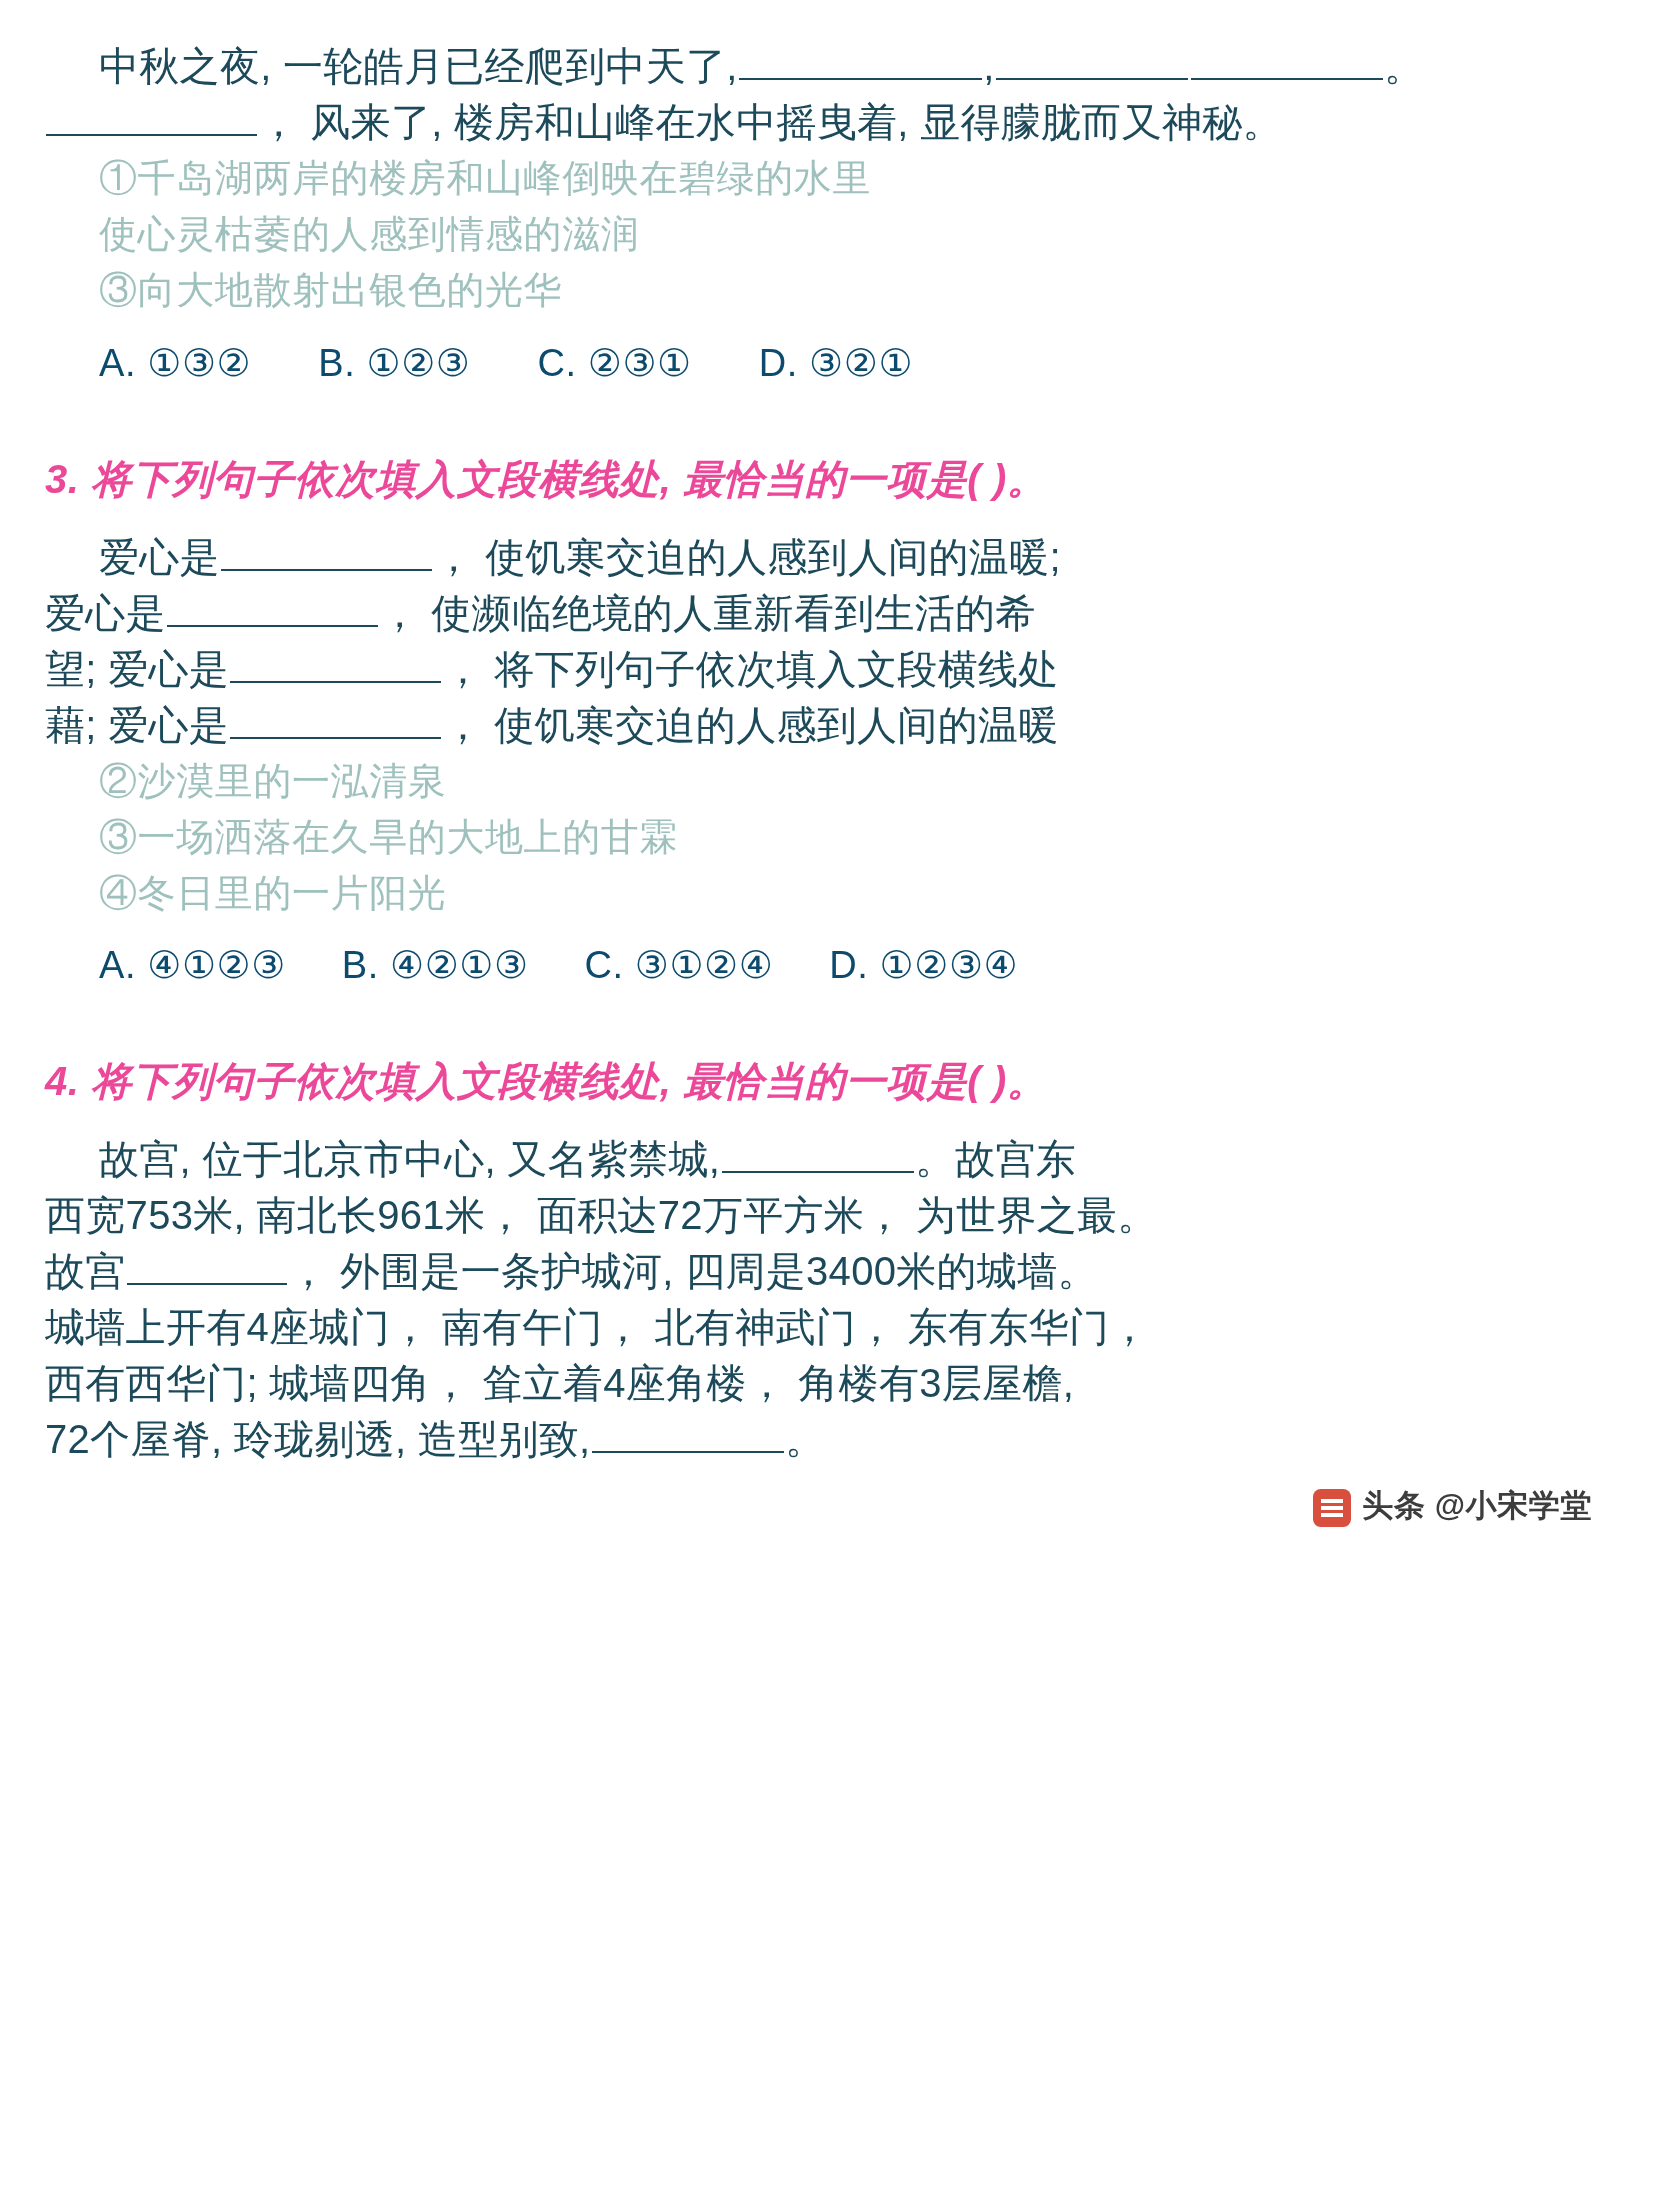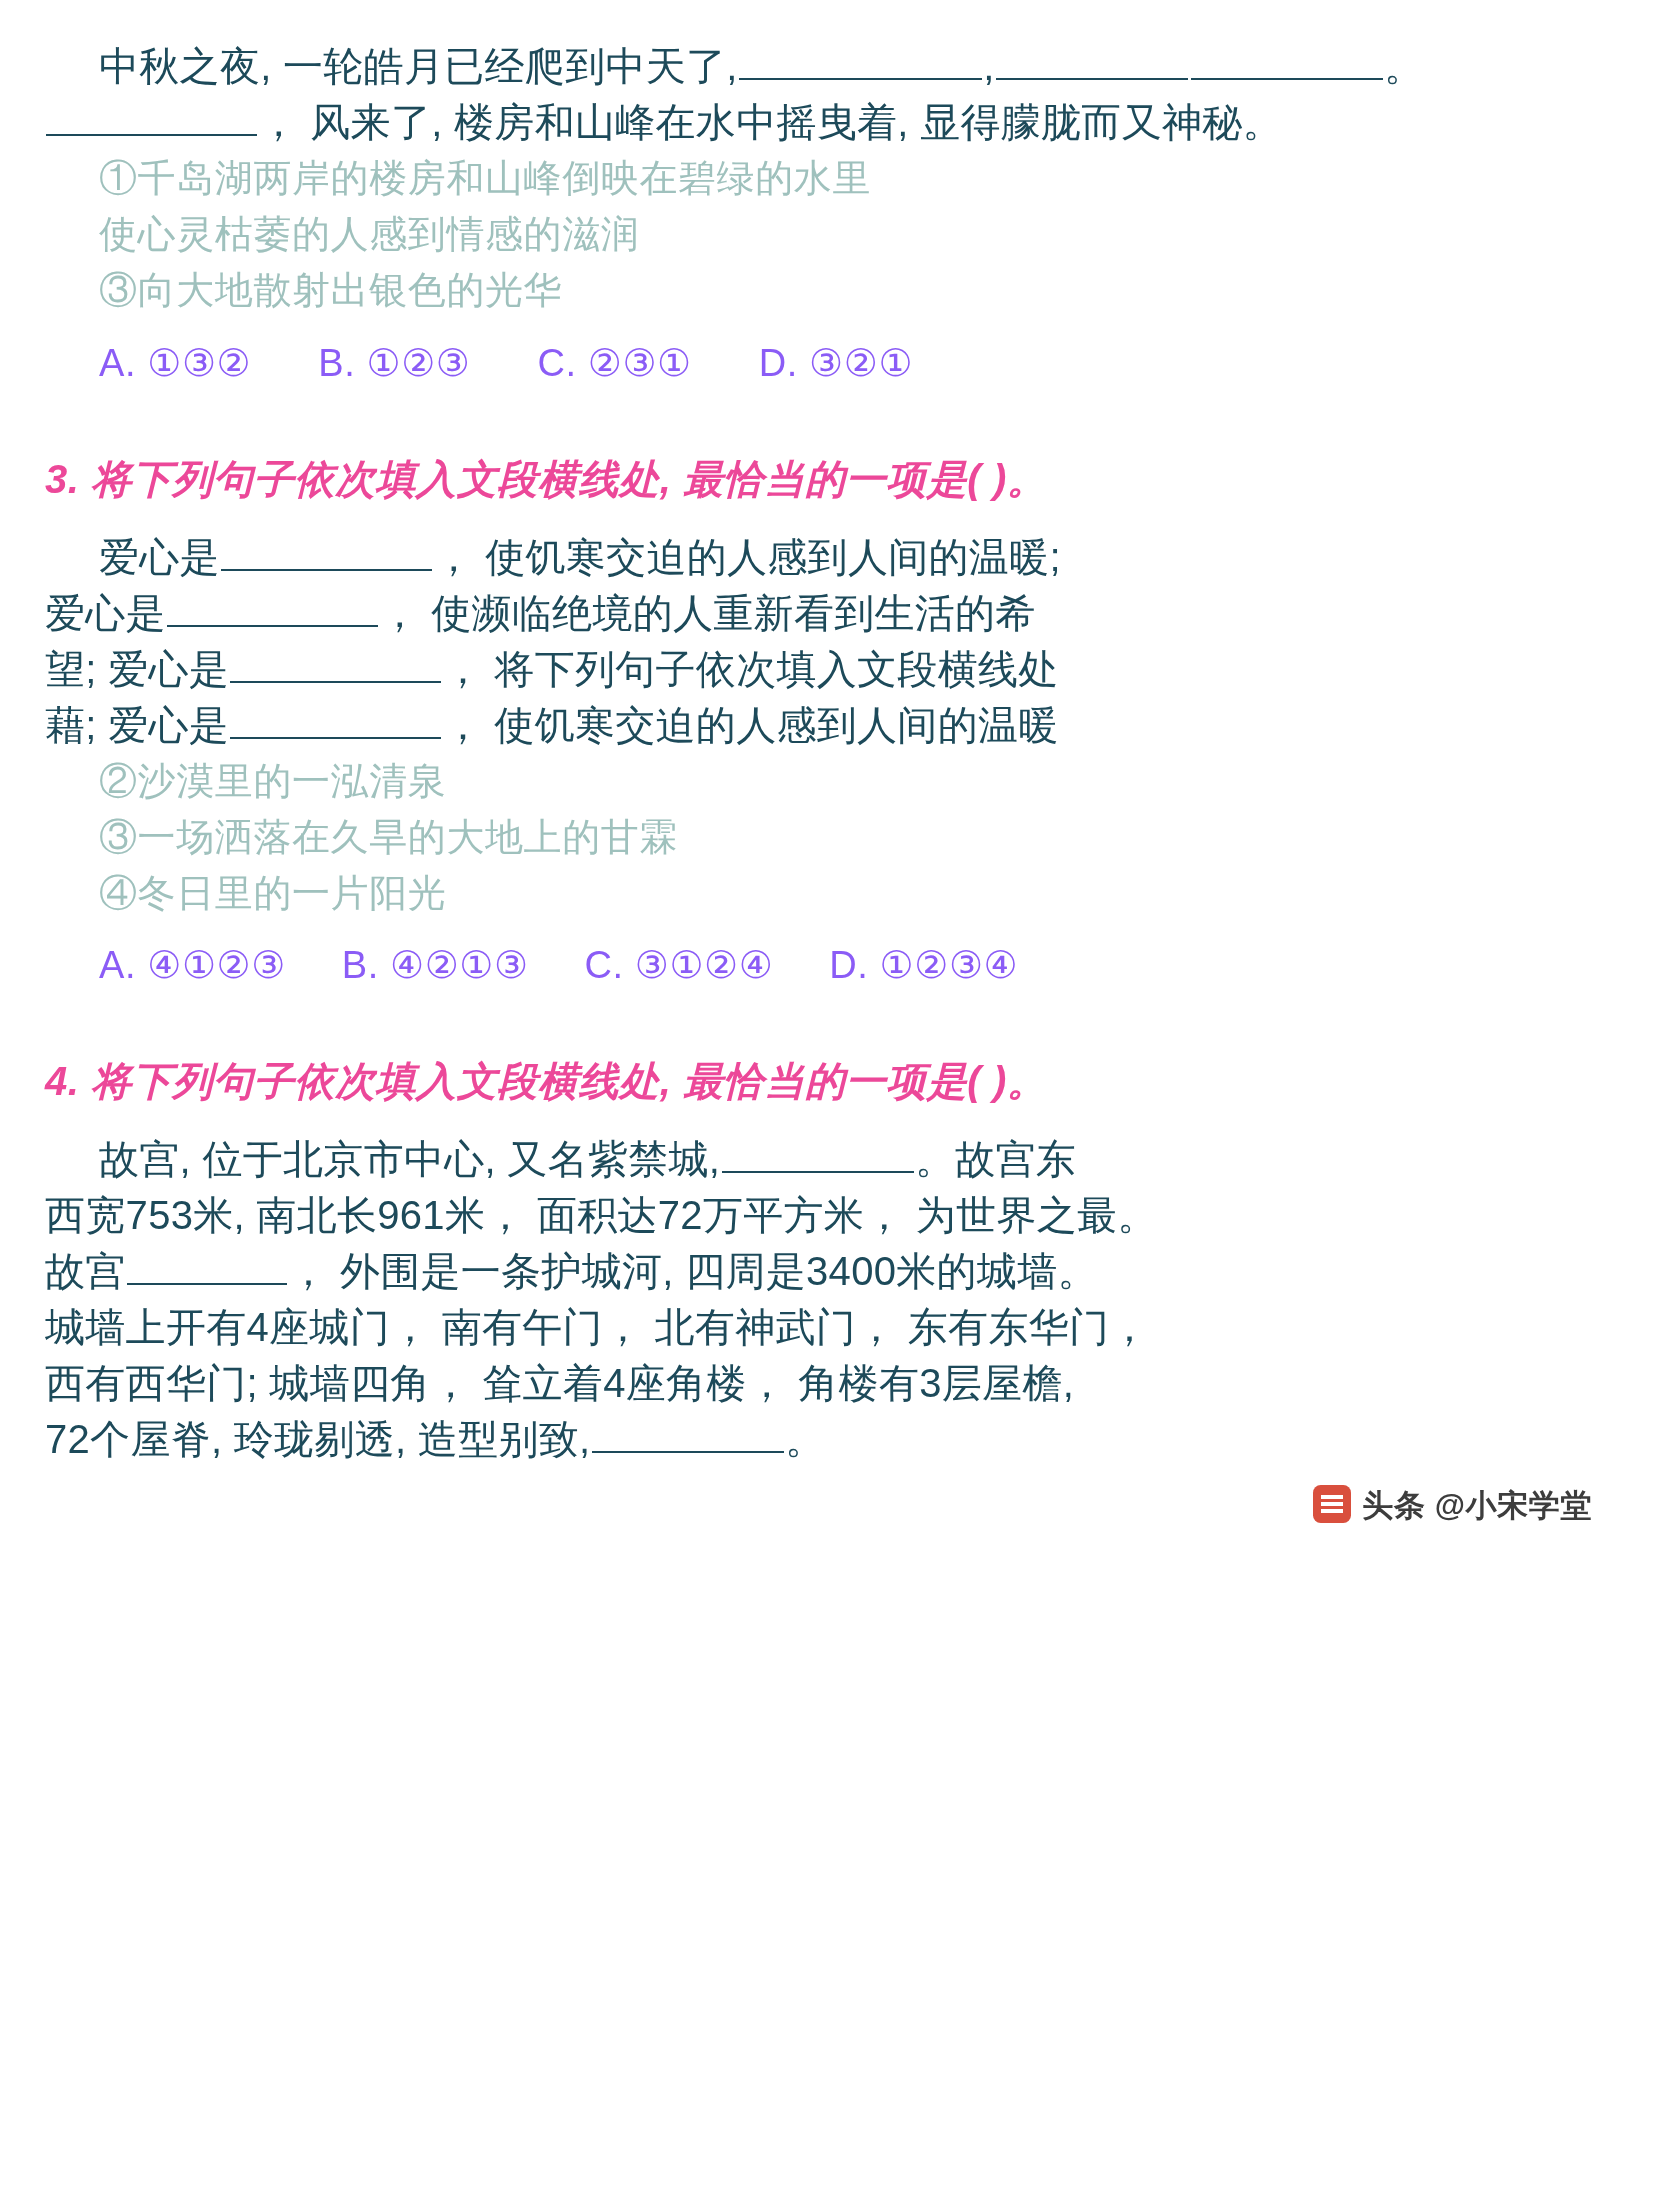--- a/index.html
+++ b/index.html
@@ -49,21 +49,21 @@
     font-size: 38px;
     line-height: 1.48;
     color: #9fc1bd;
     margin: 0;
     padding-left: 54px;
     letter-spacing: 0.6px;
   }
 
   .answer-row {
     font-size: 38px;
-    color: #8b5cf6;
+    color: #0c4a6e;
     padding-left: 54px;
     letter-spacing: 0.6px;
     margin: 0;
     white-space: pre;
   }
 
   .q-title {
     font-size: 40px;
     font-weight: bold;
     font-style: italic;
@@ -74,21 +74,21 @@
 
   .gap-sm { height: 22px; }
   .gap-lg { height: 67px; }
 
   
   .watermark {
     position: absolute;
     right: 62px;
     bottom: 36px;
     display: flex;
-    align-items: flex-start;
+    align-items: flex-end;
     gap: 11.5px;
   }
   .wm-logo {
     width: 38px; height: 38px;
     border-radius: 7.7px;
     background: #d94f3d;
     position: relative;
     flex: 0 0 auto;
   }
   .wm-logo::before {

